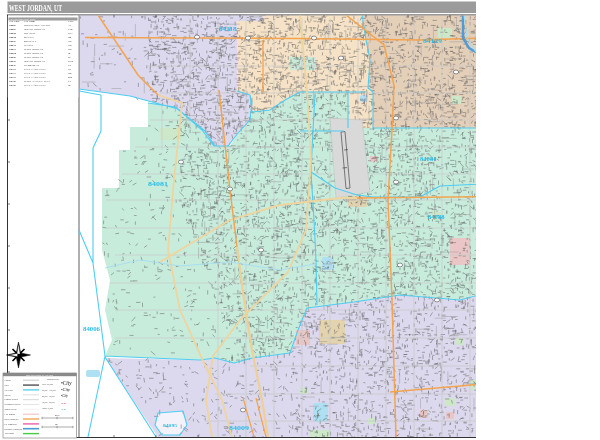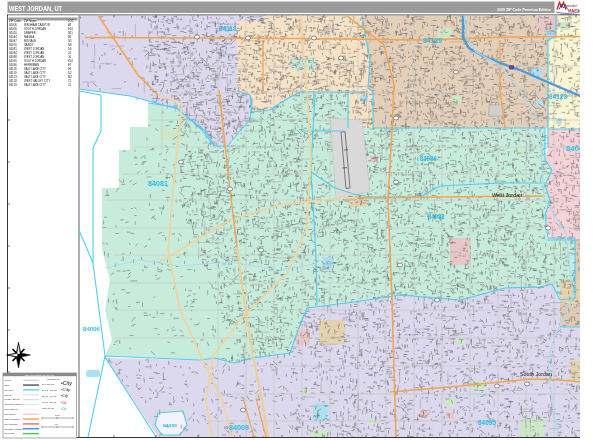--- a/index.html
+++ b/index.html
@@ -1,15 +1,15 @@
 <!DOCTYPE html>
 <html><head><meta charset="utf-8">
 <style>
 html,body{margin:0;padding:0;background:#fff;}
-.page{position:relative;width:580px;height:440px;overflow:hidden;font-family:Liberation Sans, sans-serif;}
+.page{position:relative;width:476px;height:440px;overflow:hidden;font-family:Liberation Serif, serif;}
 svg{position:absolute;left:0;top:0;}
 </style></head><body>
 <div class="page">
 <svg width="600" height="440" viewBox="0 0 600 440">
 
 <rect x="7.5" y="1.5" width="589" height="11.5" fill="#9b9b9b"></rect>
 
 <text x="9" y="11" font-size="7.4" font-weight="bold" fill="#fff" textLength="53" lengthAdjust="spacingAndGlyphs">WEST JORDAN, UT</text>
 
 <text x="497" y="11.2" font-size="4.3" font-weight="bold" fill="#fff" textLength="54" lengthAdjust="spacingAndGlyphs">2020 ZIP Code Premium Edition</text>

